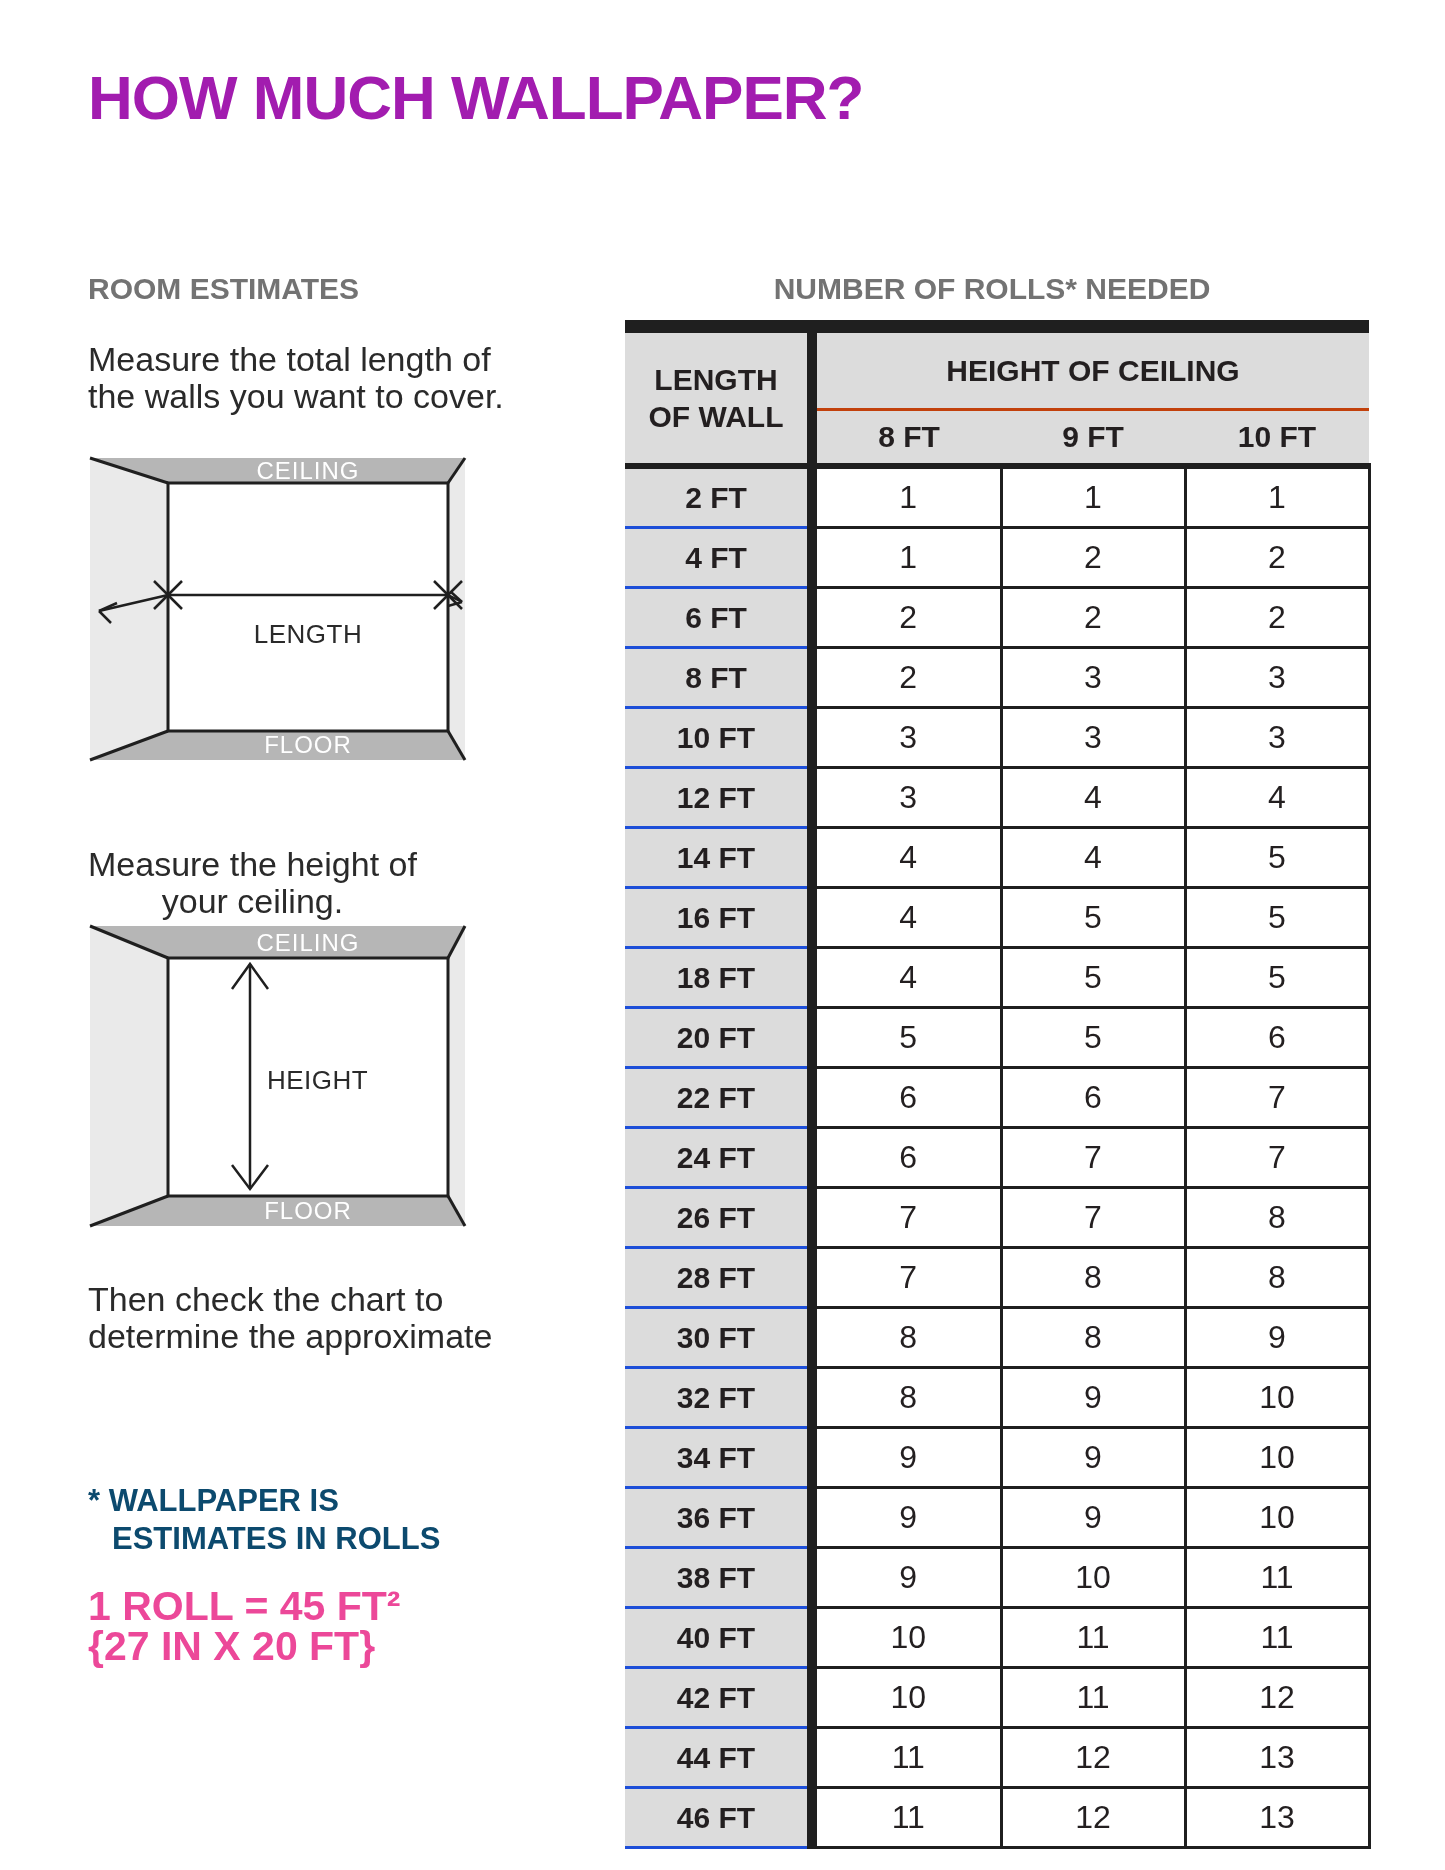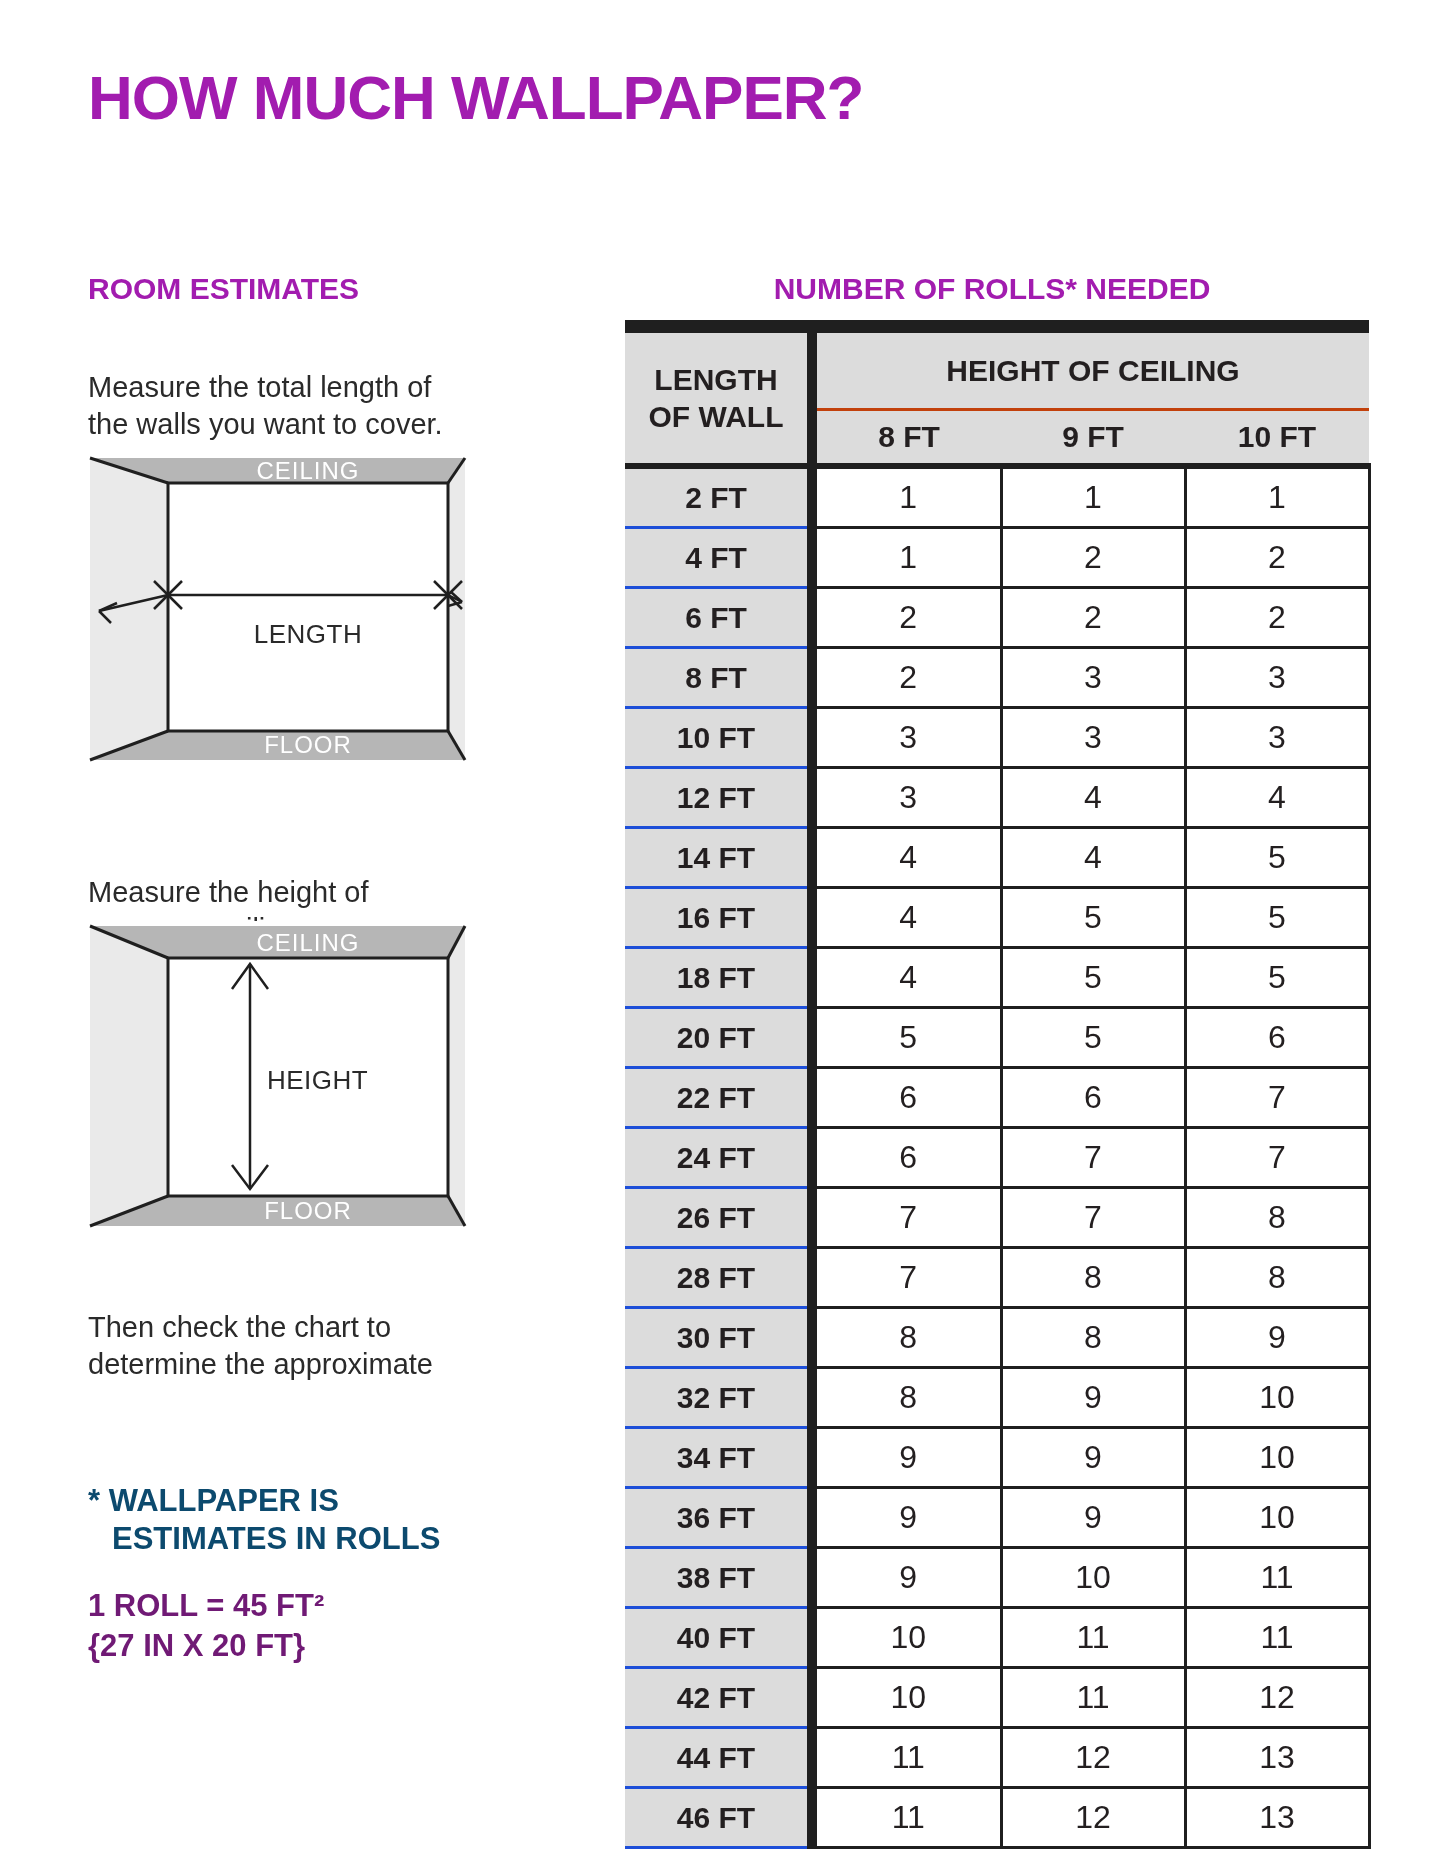--- a/index.html
+++ b/index.html
@@ -8,37 +8,37 @@
     color:#262626;
     width:1445px;height:1870px;position:relative;overflow:hidden;
   }
   .abs{position:absolute;}
   #page-title{
     left:88px;top:62px;
     font-size:62px;font-weight:bold;letter-spacing:-1px;
     color:#a21caf;white-space:nowrap;
   }
   .section-heading{
-    font-size:30px;font-weight:bold;color:#a21caf;white-space:nowrap;
+    font-size:30px;font-weight:bold;color:#737373;white-space:nowrap;
   }
   #room-estimates-heading{left:88px;top:272px;}
   #rolls-heading{left:625px;top:272px;width:734px;text-align:center;}
-  .para{font-size:29px;line-height:37px;color:#2a2a2a;margin-top:28px;}
+  .para{font-size:34px;line-height:37px;color:#2a2a2a;}
   #step1{left:88px;top:341px;}
   #step2{left:88px;top:846px;text-align:center;}
   #step3{left:88px;top:1281px;}
   .diagram{display:block;}
   #diagram-length{left:85px;top:453px;}
   #diagram-height{left:85px;top:921px;}
   svg text{font-family:"Liberation Sans","DejaVu Sans",sans-serif;}
   .svg-band-label{fill:#ffffff;font-size:24px;letter-spacing:1px;}
   .svg-measure-label{fill:#2a2a2a;font-size:26px;letter-spacing:0.5px;}
   #footnote{left:88px;top:1482px;font-size:31px;font-weight:bold;line-height:38px;color:#0c4a6e;}
   #footnote div:nth-child(2){padding-left:24px;}
-  #roll-info{left:88px;top:1586px;font-size:31px;font-weight:bold;line-height:40px;color:#701a75;}
+  #roll-info{left:88px;top:1586px;font-size:41px;font-weight:bold;line-height:40px;color:#ec4899;}
   
   #rolls-table{left:625px;top:320px;z-index:1;}
   table{border-collapse:collapse;table-layout:fixed;border-top:13px solid #1f1f1f;}
   th,td{padding:0;margin:0;text-align:center;vertical-align:middle;color:#231f20;}
   th.corner{
     width:182px;background:#dcdcdc;
     border-right:10px solid #1f1f1f;border-bottom:6px solid #1f1f1f;
     font-size:30px;font-weight:bold;line-height:37px;
   }
   th.group{background:#dcdcdc;border-bottom:3px solid #c2410c;font-size:30px;font-weight:bold;height:75px;}

